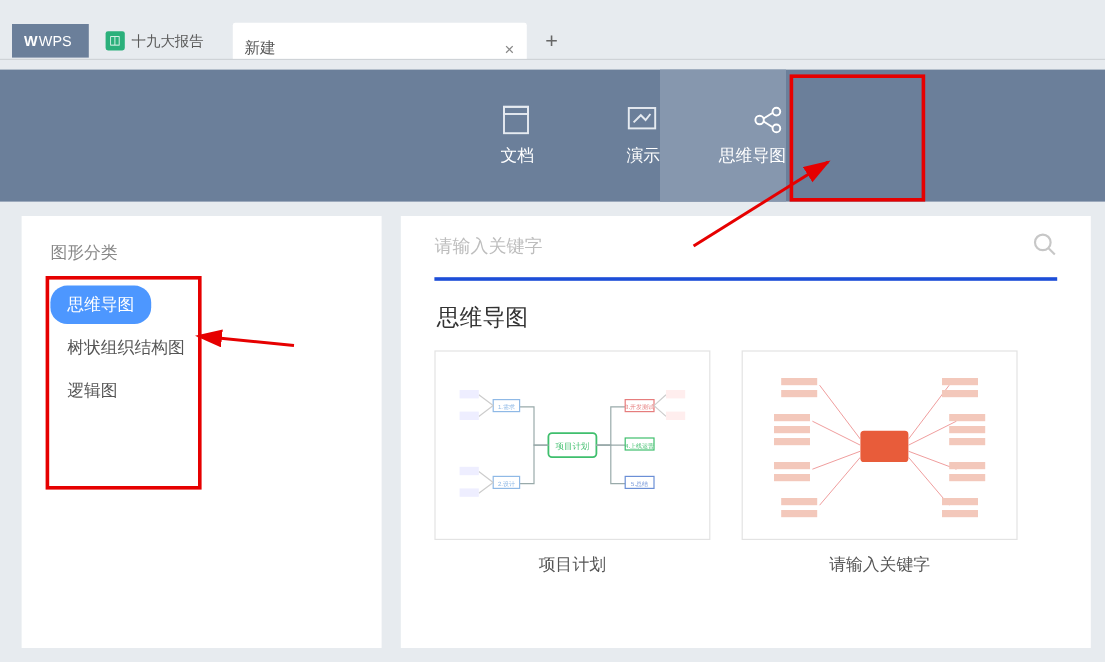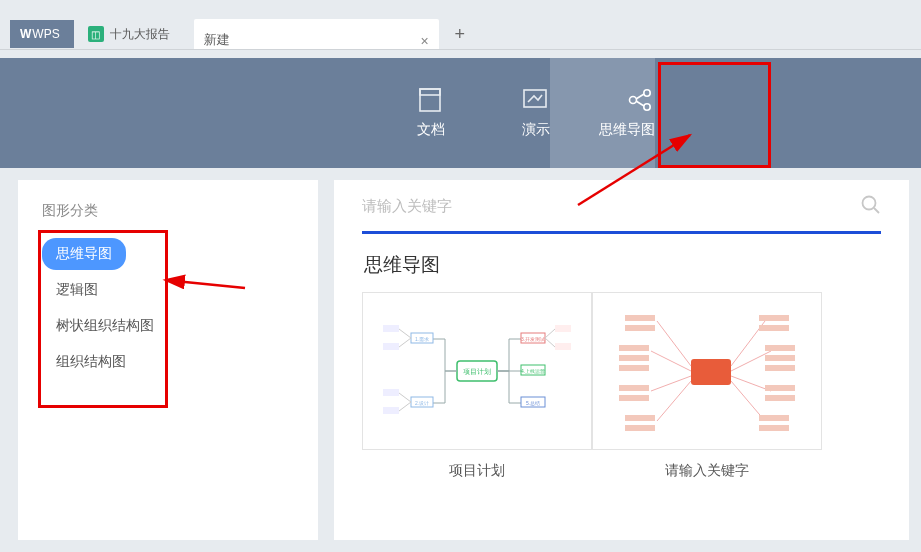--- a/index.html
+++ b/index.html
@@ -40,21 +40,21 @@
   .side-item.active { background: #4d97ff; color: #fff; }
 
   .main { flex: 1; background: #fff; height: 360px; padding: 0 28px; display: flex; flex-direction: column; }
   .search-row { height: 54px; display: flex; align-items: center; border-bottom: 3px solid #1d4ed8; }
   .search-input { flex: 1; border: none; font-size: 15px; color: #333; outline: none; }
   .search-input::placeholder { color: #bdbdbd; }
   .search-ico { color: #c7c7c7; }
 
   .section-title { font-size: 19px; color: #333; margin: 18px 0 14px 2px; }
 
-  .tpl-grid { display: flex; }
+  .tpl-grid { display: flex; gap: 26px; }
   .tpl-card { width: 230px; display: flex; flex-direction: column; align-items: center; }
   .tpl-thumb { width: 230px; height: 158px; border: 1px solid #e3e3e3; background: #fff; display: flex; align-items: center; justify-content: center; overflow: hidden; }
   .tpl-name { margin-top: 12px; font-size: 14px; color: #555; }
 </style>
 </head>
 <body>
 
 <div class="tabbar">
   <div class="tabbar-inner">
     <div class="wps-tab">
@@ -126,23 +126,22 @@
       </marker>
     </defs>
   <line x1="90" y1="18" x2="10" y2="10" stroke="#e60000" stroke-width="2.5" marker-end="url(#ah2)"></line>
 </svg>
 
 <div class="panels">
   <div class="side">
     <div class="side-title">图形分类</div>
     <div class="side-list">
       <div class="side-item active">思维导图</div>
+      <div class="side-item">树状组织结构图</div>
       <div class="side-item">逻辑图</div>
-      <div class="side-item">树状组织结构图</div>
-      <div class="side-item">组织结构图</div>
     </div>
   </div>
 
   <div class="main">
     <div class="search-row">
       <input class="search-input" placeholder="请输入关键字" style="">
       <span class="search-ico">
         <svg width="22" height="22" viewBox="0 0 22 22">
             <circle cx="10" cy="10" r="6.5" fill="none" stroke="#c7c7c7" stroke-width="1.8"></circle>
             <line x1="15" y1="15" x2="20" y2="20" stroke="#c7c7c7" stroke-width="1.8"></line>

